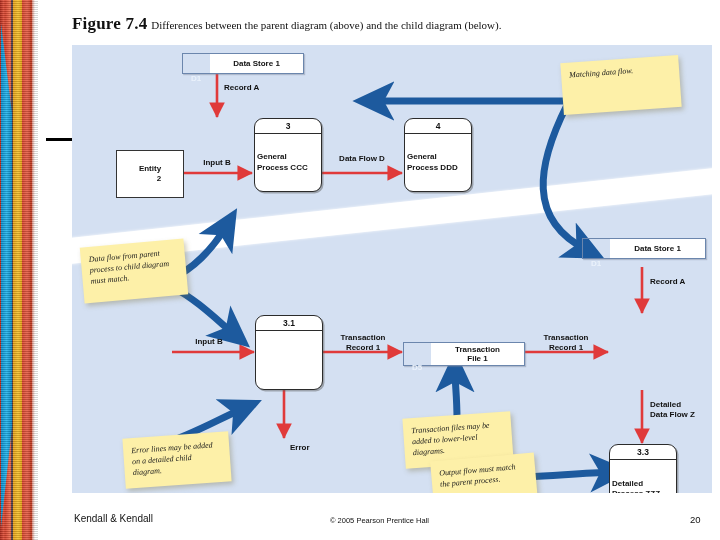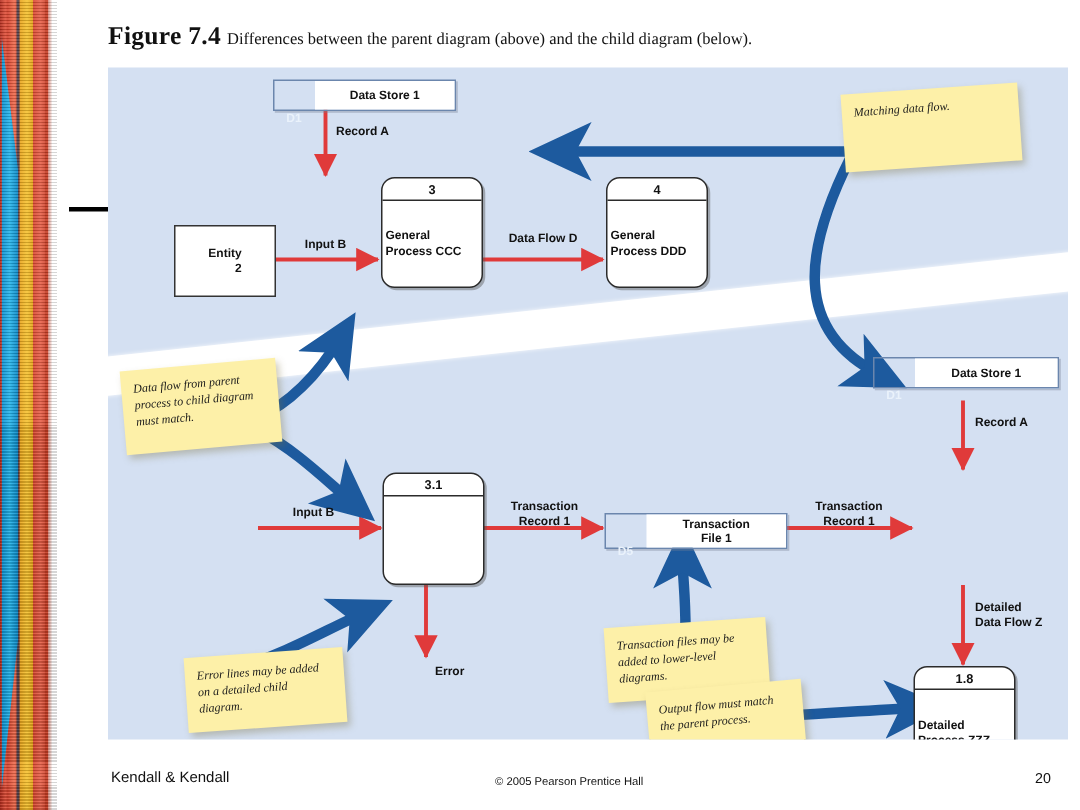--- a/index.html
+++ b/index.html
@@ -227,21 +227,21 @@
   <div class="flab" style="left:456px;top:288px;width:76px;">Transaction
 Record 1</div>
 
 
   <div class="flab" style="left:218px;top:358px;width:44px;text-align:left;margin-top:40px;">Error</div>
 
   <div class="flab" style="left:578px;top:355px;width:62px;text-align:left;">Detailed
 Data Flow Z</div>
 
   <div class="proc" style="left:537px;top:399px;width:66px;height:73px;">
-    <div class="num">1.8</div>
+    <div class="num">3.3</div>
     <div class="body">Detailed
 Process
 ZZZ</div>
   </div>
 
   <div class="note" style="left:490px;top:14px;width:118px;height:52px;transform:rotate(-4deg);">Matching data flow.</div>
 
   <div class="note" style="left:10px;top:198px;width:104px;height:56px;transform:rotate(-5deg);">Data flow from parent process to child diagram must match.</div>
 
   <div class="note" style="left:52px;top:390px;width:106px;height:50px;transform:rotate(-4deg);">Error lines may be added on a detailed child diagram.</div>

